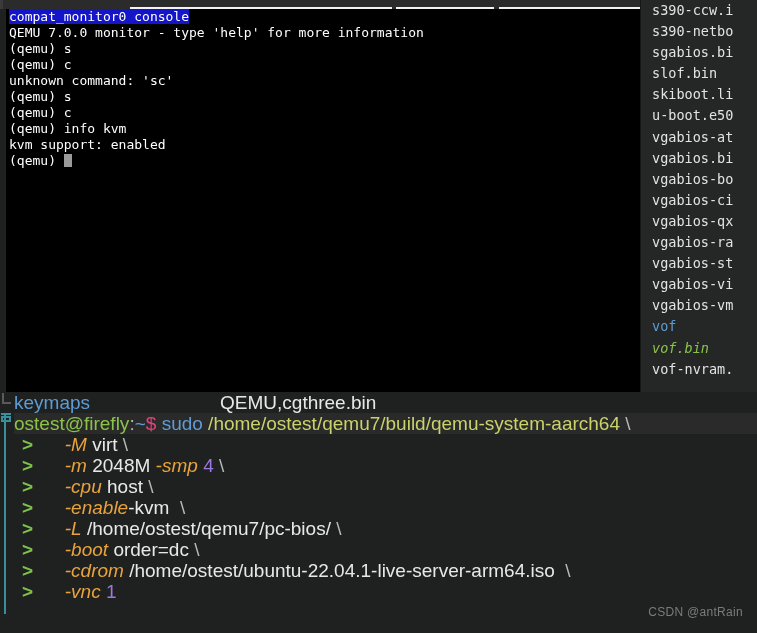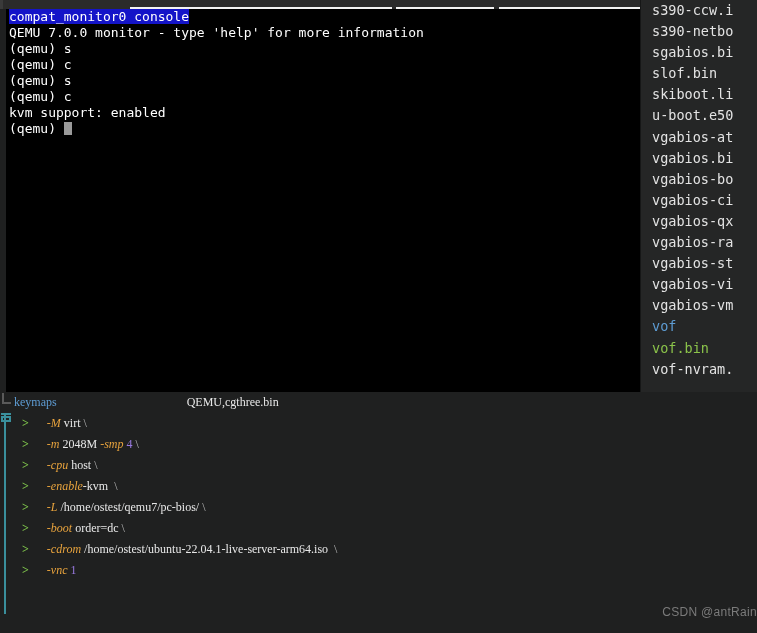--- a/index.html
+++ b/index.html
@@ -111,22 +111,22 @@
 
   
   .terminal {
     position: absolute;
     left: 14px; top: 392px;
     width: 743px; height: 241px;
     background: #1f2020;
     overflow: hidden;
   }
   .tline {
-    font-family: Liberation Serif, serif;
-    font-size: 12px;
+    font-family: Liberation Sans, sans-serif;
+    font-size: 19px;
     line-height: 21px;
     height: 21px;
     white-space: pre;
     color: #d6d6d6;
   }
   .tline.cmdrow {
     background: #2a2a2a;
   }
   .c-blue    { color: #5e9cd3; }
   .c-white   { color: #e8e8e8; }
@@ -151,42 +151,42 @@
   .sb-line {
     font-family: "DejaVu Sans Mono", "Liberation Mono", monospace;
     font-size: 13.5px;
     line-height: 21.1px;
     height: 21.1px;
     white-space: pre;
     padding-left: 12px;
     color: #e0e0e0;
   }
   .sb-line.dir  { color: #5e9cd3; }
-  .sb-line.exe  { color: #8bc34a; }
+  .sb-line.exe  { color: #8bc34a; font-style: italic; }
   .sb-line.file { color: #e3e3e3; }
 
   .sb-divider {
     position: absolute;
     left: 0; top: 0;
     width: 1px; height: 401px;
     background: #161717;
   }
 
   
   .tick {
     position: absolute;
     width: 4px; height: 11px;
     background: #c08b42;
     left: 649px;
   }
 
   
   .watermark {
     position: absolute;
-    right: 0;
+    right: 14px;
     bottom: 14px;
     font-family: "Liberation Sans", sans-serif;
     font-size: 12px;
     color: #7b7b7b;
     letter-spacing: 0.3px;
   }
 </style>
 </head>
 <body>
 
@@ -197,22 +197,24 @@
     <div class="seg" style="left:130px;width:262px;"></div>
     <div class="seg" style="left:396px;width:98px;"></div>
     <div class="seg" style="left:499px;width:148px;"></div>
   </div>
 
   <div class="qemu-window">
     <div class="qemu-line title"><span class="hl">compat_monitor0 console</span></div>
     <div class="qemu-line">QEMU 7.0.0 monitor - type 'help' for more information</div>
     <div class="qemu-line">(qemu) s</div>
     <div class="qemu-line">(qemu) c</div>
+    <div class="qemu-line">unknown command: 'sc'</div>
     <div class="qemu-line">(qemu) s</div>
     <div class="qemu-line">(qemu) c</div>
+    <div class="qemu-line">(qemu) info kvm</div>
     <div class="qemu-line">kvm support: enabled</div>
     <div class="qemu-line"><span>(qemu) </span><span class="cursor-block"></span></div>
   </div>
 
   <div class="tick" style="top:72px;"></div>
   <div class="tick" style="top:86px;"></div>
 
   <div class="sidebar">
     <div class="sb-divider"></div>
     <div class="sb-line file">s390-ccw.i</div>
@@ -241,20 +243,21 @@
       <div class="mtop"></div>
         <div class="mbody"></div>
     </div>
     <div class="vert-rule"></div>
   </div>
 
   <div class="terminal">
 
     <div class="tline"><span class="c-blue">keymaps</span><span class="c-white" style="padding-left:130px;">QEMU,cgthree.bin</span></div>
 
+    <div class="tline cmdrow"><span class="c-prompt">ostest@firefly</span><span class="c-grey">:</span><span class="c-cyan">~</span><span class="c-pink">$</span><span class="c-grey"> </span><span class="c-cyan">sudo</span><span class="c-grey"> </span><span class="c-yellow">/home/ostest/qemu7/build/qemu-system-aarch64</span><span class="c-grey"> </span><span class="c-grey">\</span></div>
 
     <div class="tline"><span class="c-arrow" style="padding-left:8px;">&gt;</span><span>      </span><span class="c-orange">-M</span><span class="c-white"> virt </span><span class="c-grey">\</span></div>
 
     <div class="tline"><span class="c-arrow" style="padding-left:8px;">&gt;</span><span>      </span><span class="c-orange">-m</span><span class="c-white"> 2048M </span><span class="c-orange">-smp</span><span class="c-white"> </span><span class="c-purple">4</span><span class="c-white"> </span><span class="c-grey">\</span></div>
 
     <div class="tline"><span class="c-arrow" style="padding-left:8px;">&gt;</span><span>      </span><span class="c-orange">-cpu</span><span class="c-white"> host </span><span class="c-grey">\</span></div>
 
     <div class="tline"><span class="c-arrow" style="padding-left:8px;">&gt;</span><span>      </span><span class="c-orange">-enable</span><span class="c-white">-kvm  </span><span class="c-grey">\</span></div>
 
     <div class="tline"><span class="c-arrow" style="padding-left:8px;">&gt;</span><span>      </span><span class="c-orange">-L</span><span class="c-white"> /home/ostest/qemu7/pc-bios/ </span><span class="c-grey">\</span></div>

